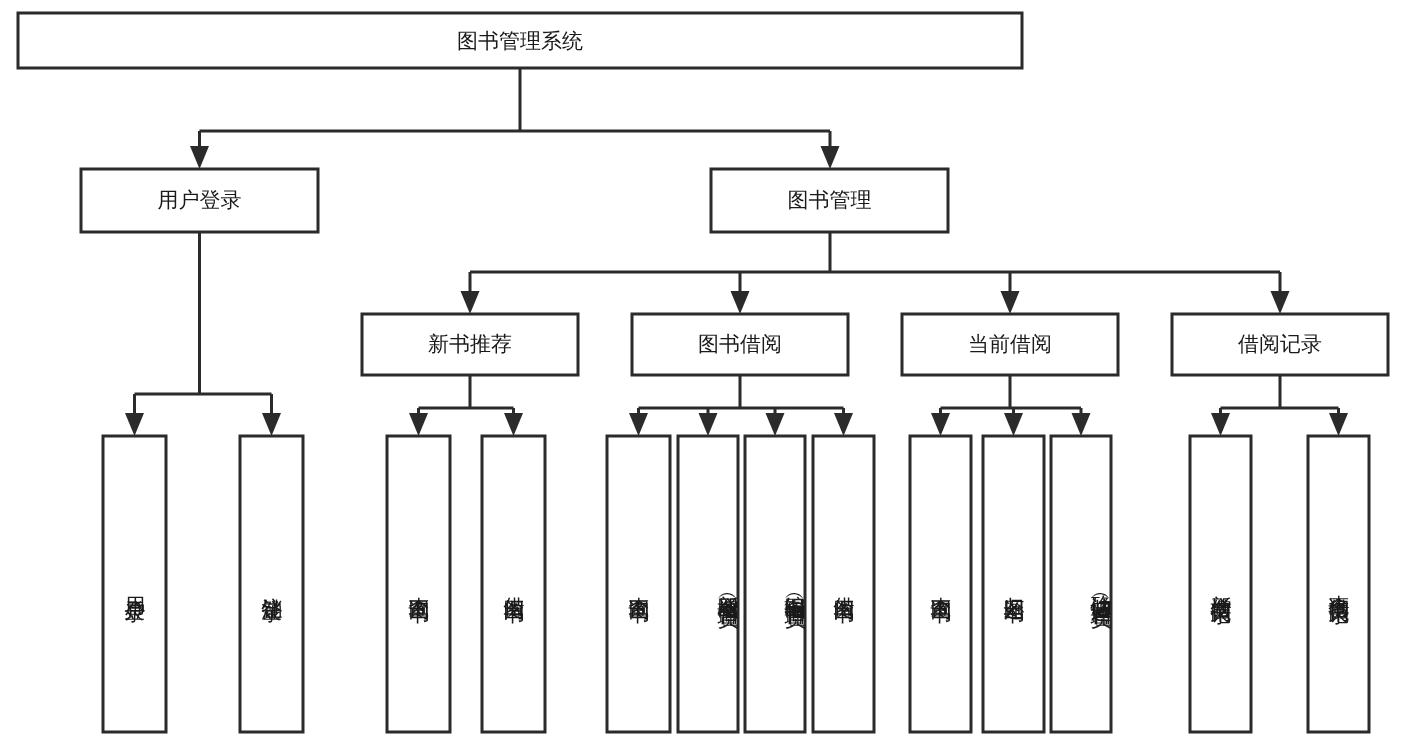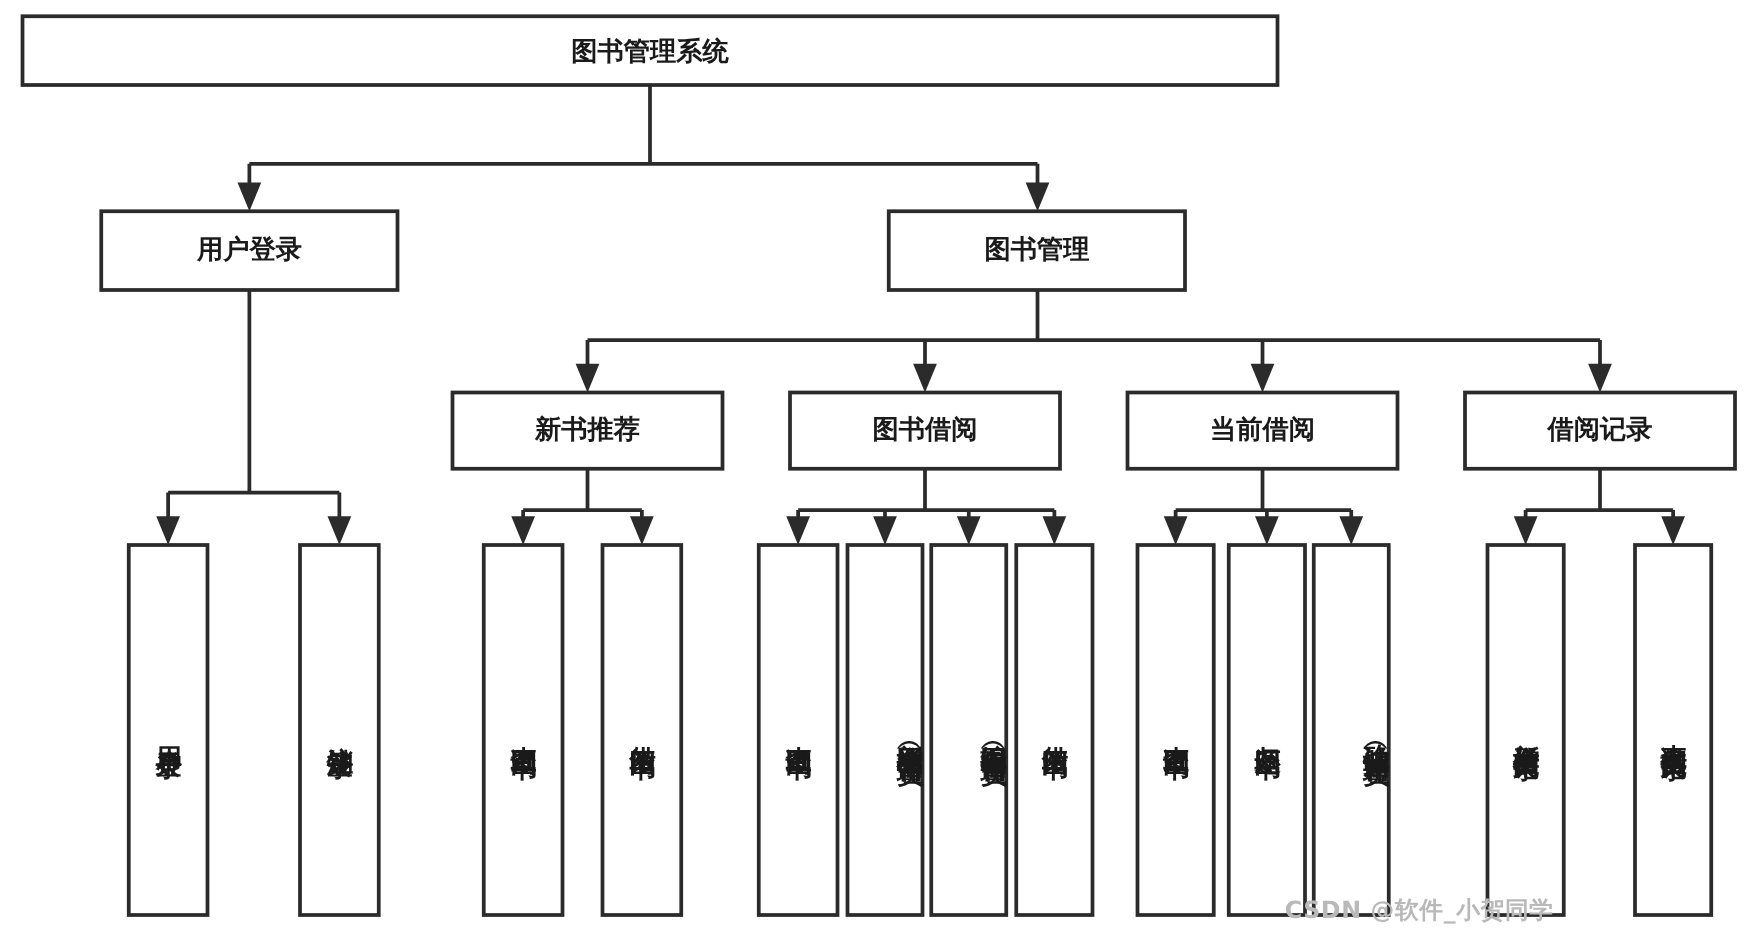--- a/index.html
+++ b/index.html
@@ -12,21 +12,20 @@
     height: 747px;
     font-family: "DejaVu Sans", "Liberation Sans", sans-serif;
     overflow: hidden;
     position: relative;
   }
   #diagram-root {
     position: relative;
     width: 1251px;
     height: 747px;
     background: #ffffff;
-    font-weight: bold;
   }
   svg#flow {
     position: absolute;
     left: 0;
     top: 0;
     width: 1405px;
     height: 747px;
     display: block;
   }
   .node-box {
@@ -193,14 +192,13 @@
   <div class="leaf-label" style="left:745px;  top:436px; width:60px; height:296px; align-items:flex-start; padding-top:6px; box-sizing:border-box;">编辑图书（管理员）</div>
   <div class="leaf-label" style="left:813px;  top:436px; width:61px; height:296px;">借阅图书</div>
 
   <div class="leaf-label" style="left:910px;  top:436px; width:61px; height:296px;">查询图书</div>
   <div class="leaf-label" style="left:983px;  top:436px; width:61px; height:296px;">归还图书</div>
   <div class="leaf-label" style="left:1051px; top:436px; width:60px; height:296px; align-items:flex-start; padding-top:6px; box-sizing:border-box;">确认归还（管理员）</div>
 
   <div class="leaf-label" style="left:1190px; top:436px; width:61px; height:296px;">新增借阅记录</div>
   <div class="leaf-label" style="left:1308px; top:436px; width:61px; height:296px;">查询借阅记录</div>
 
-  <div class="watermark">CSDN @软件_小贺同学</div>
 </div>
 
 </body></html>

